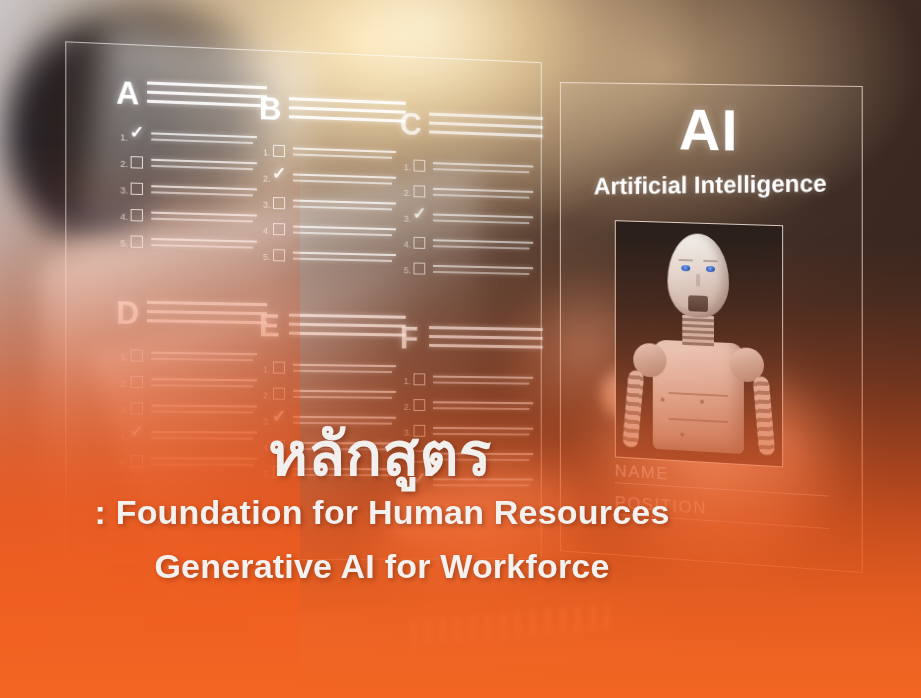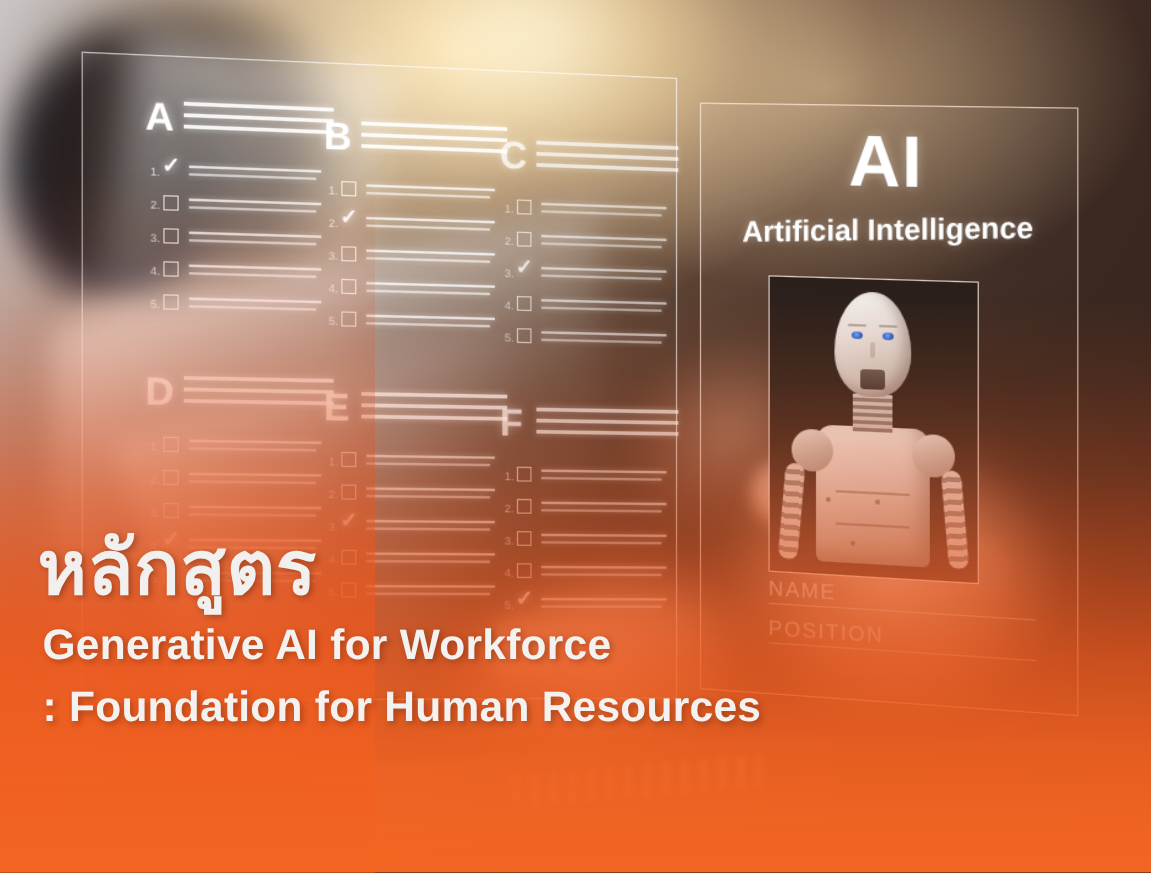--- a/index.html
+++ b/index.html
@@ -251,21 +251,21 @@
     pointer-events:none;
   }
   
   #orange-left {
     position:absolute; left:0; bottom:0; width:300px; height:560px;
     background:linear-gradient(180deg, rgba(230,80,28,0) 0%, rgba(230,80,28,0.30) 38%, rgba(236,88,30,0.72) 66%, rgba(242,101,34,0.97) 100%);
     pointer-events:none;
   }
 
   
-  #headline { position:absolute; left:30px; top:424px; width:700px; }
+  #headline { position:absolute; left:30px; top:424px; width:700px;text-align:center; }
   #title-thai {
     font-size:60px; font-weight:bold; color:#f2f0ee;
     line-height:1.02; letter-spacing:0.5px;
     text-shadow:2px 2px 5px rgba(90,30,10,0.45);
   }
   .title-en {
     font-size:34px; font-weight:bold; color:#f4f2f0;
     line-height:1.28; letter-spacing:0.2px;
     text-shadow:2px 2px 5px rgba(90,30,10,0.42);
   }
@@ -573,17 +573,17 @@
       <div class="lbl">POSITION</div>
       <div class="line"></div>
     </div>
   </div>
 
   <div id="orange-wash"></div>
   <div id="orange-left"></div>
 
   <div id="headline">
     <div id="title-thai" class="title-thai">หลักสูตร</div>
+    <div id="title-en-2" class="title-en">: Foundation for Human Resources</div>
     <div id="title-en-1" class="title-en">Generative AI for Workforce</div>
-    <div id="title-en-2" class="title-en">: Foundation for Human Resources</div>
   </div>
 
 </div>
 
 </body></html>

